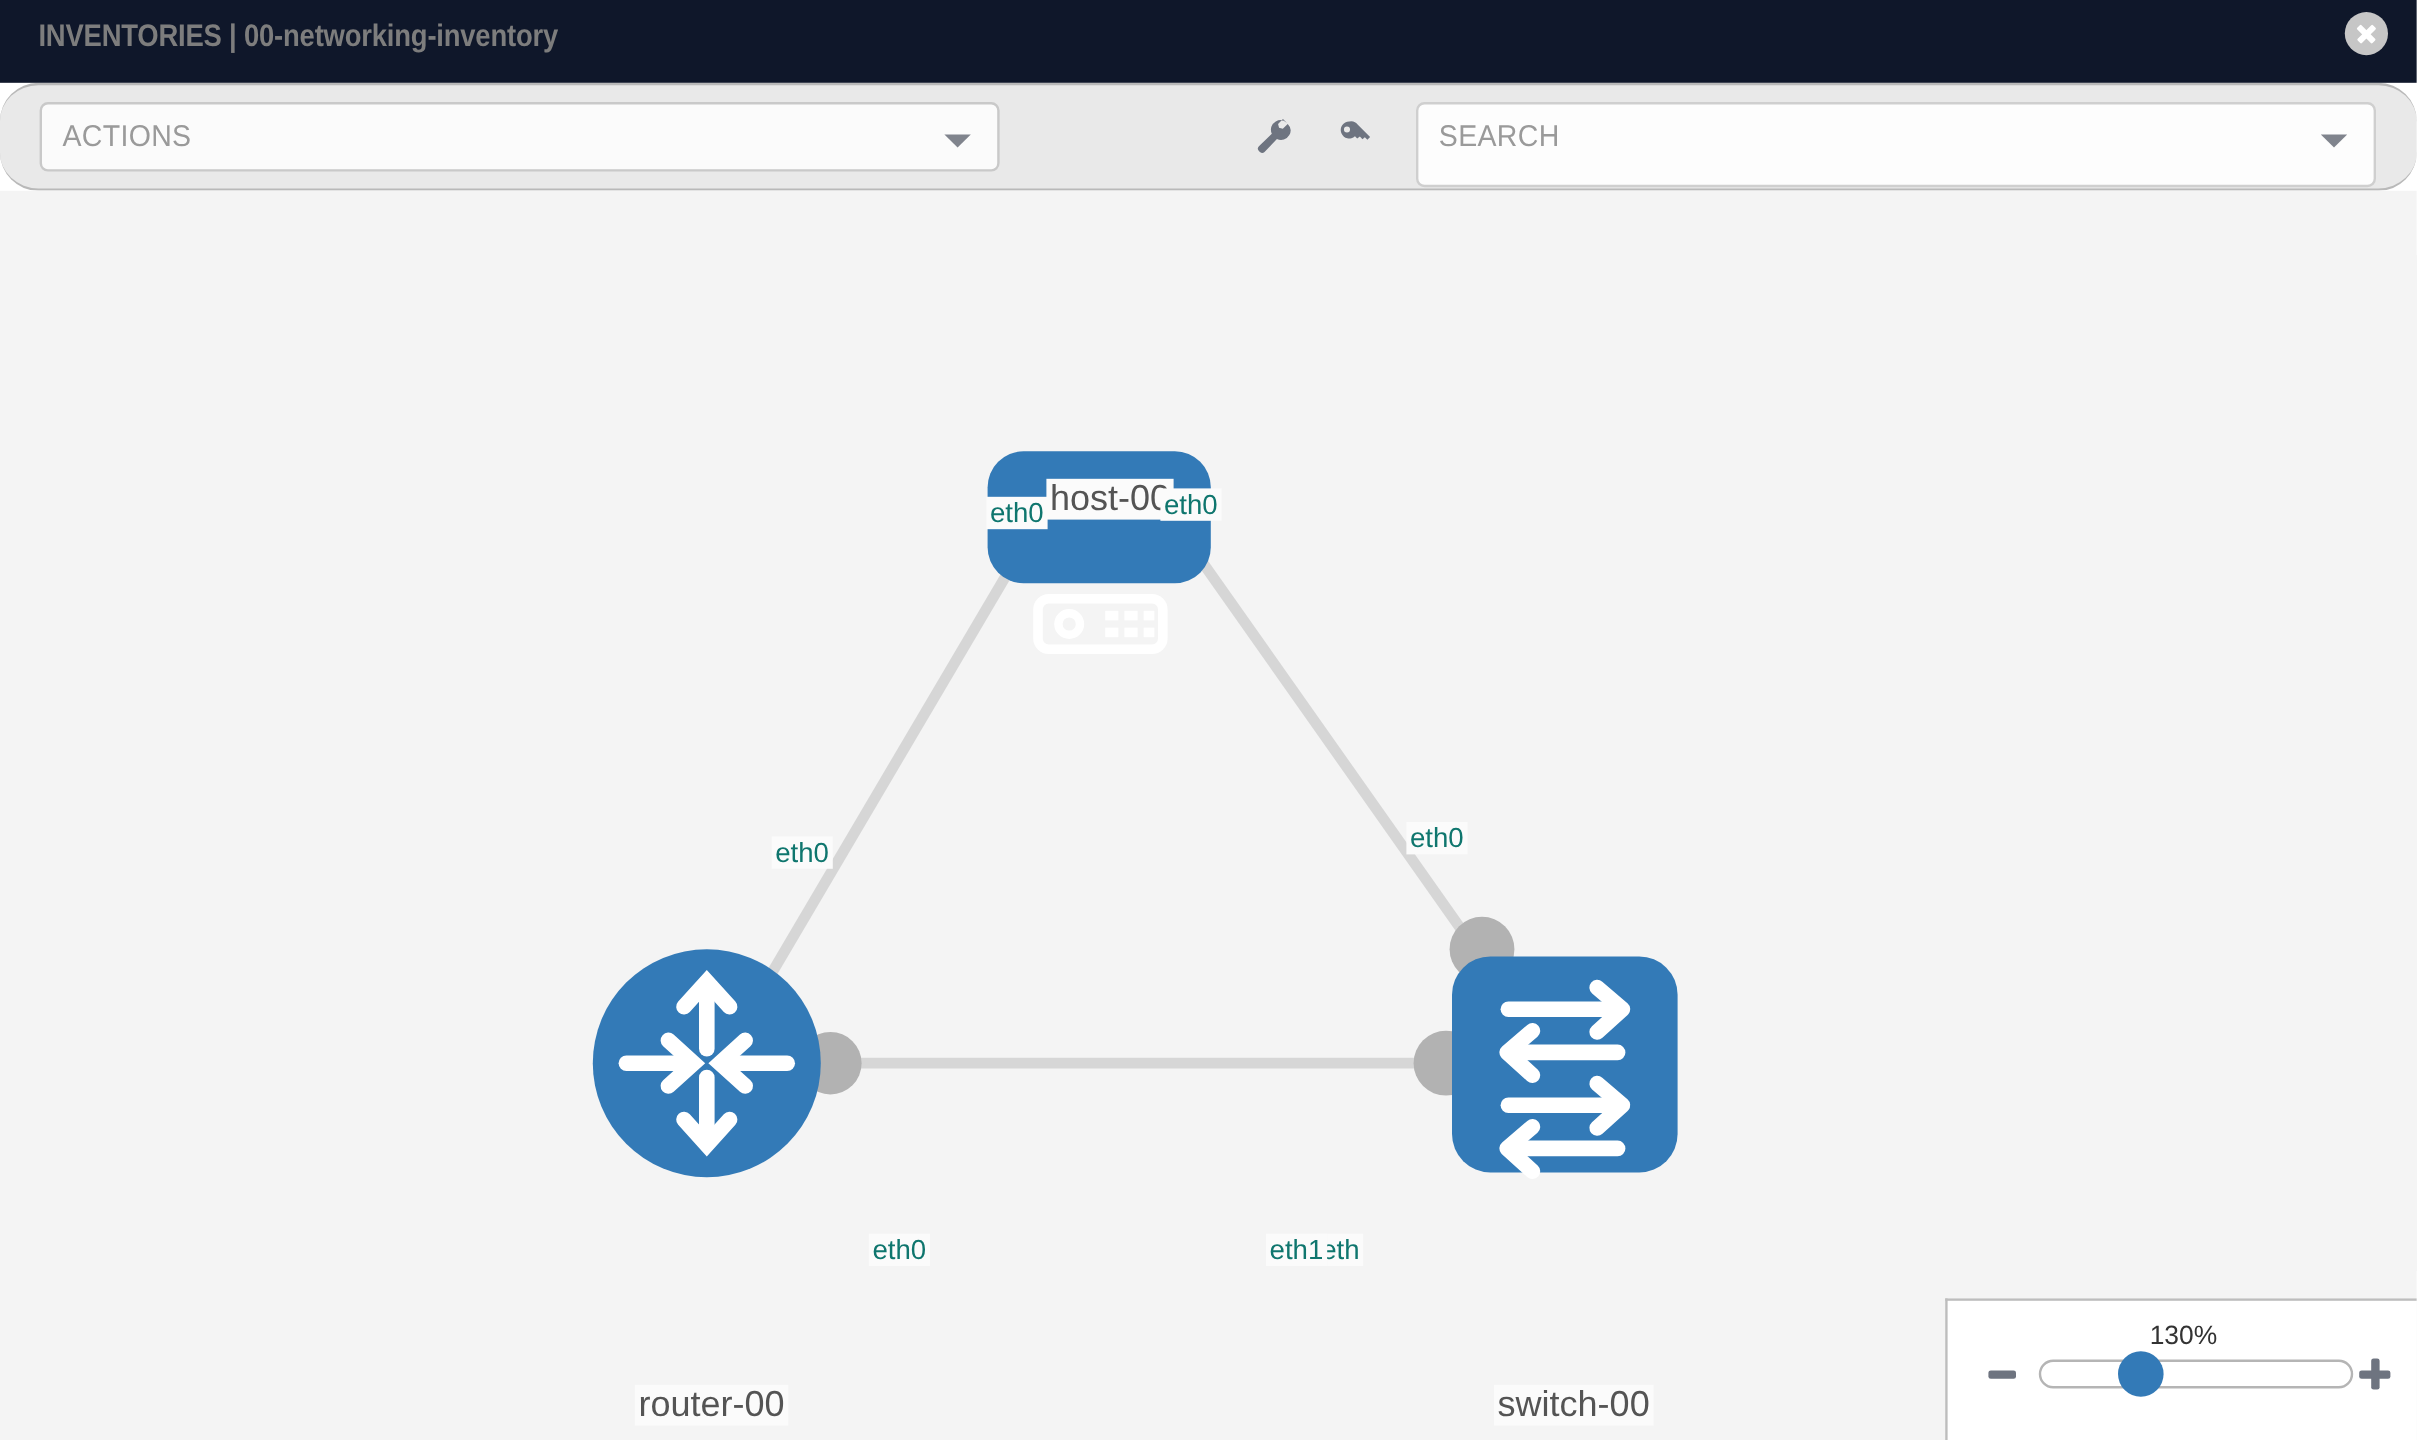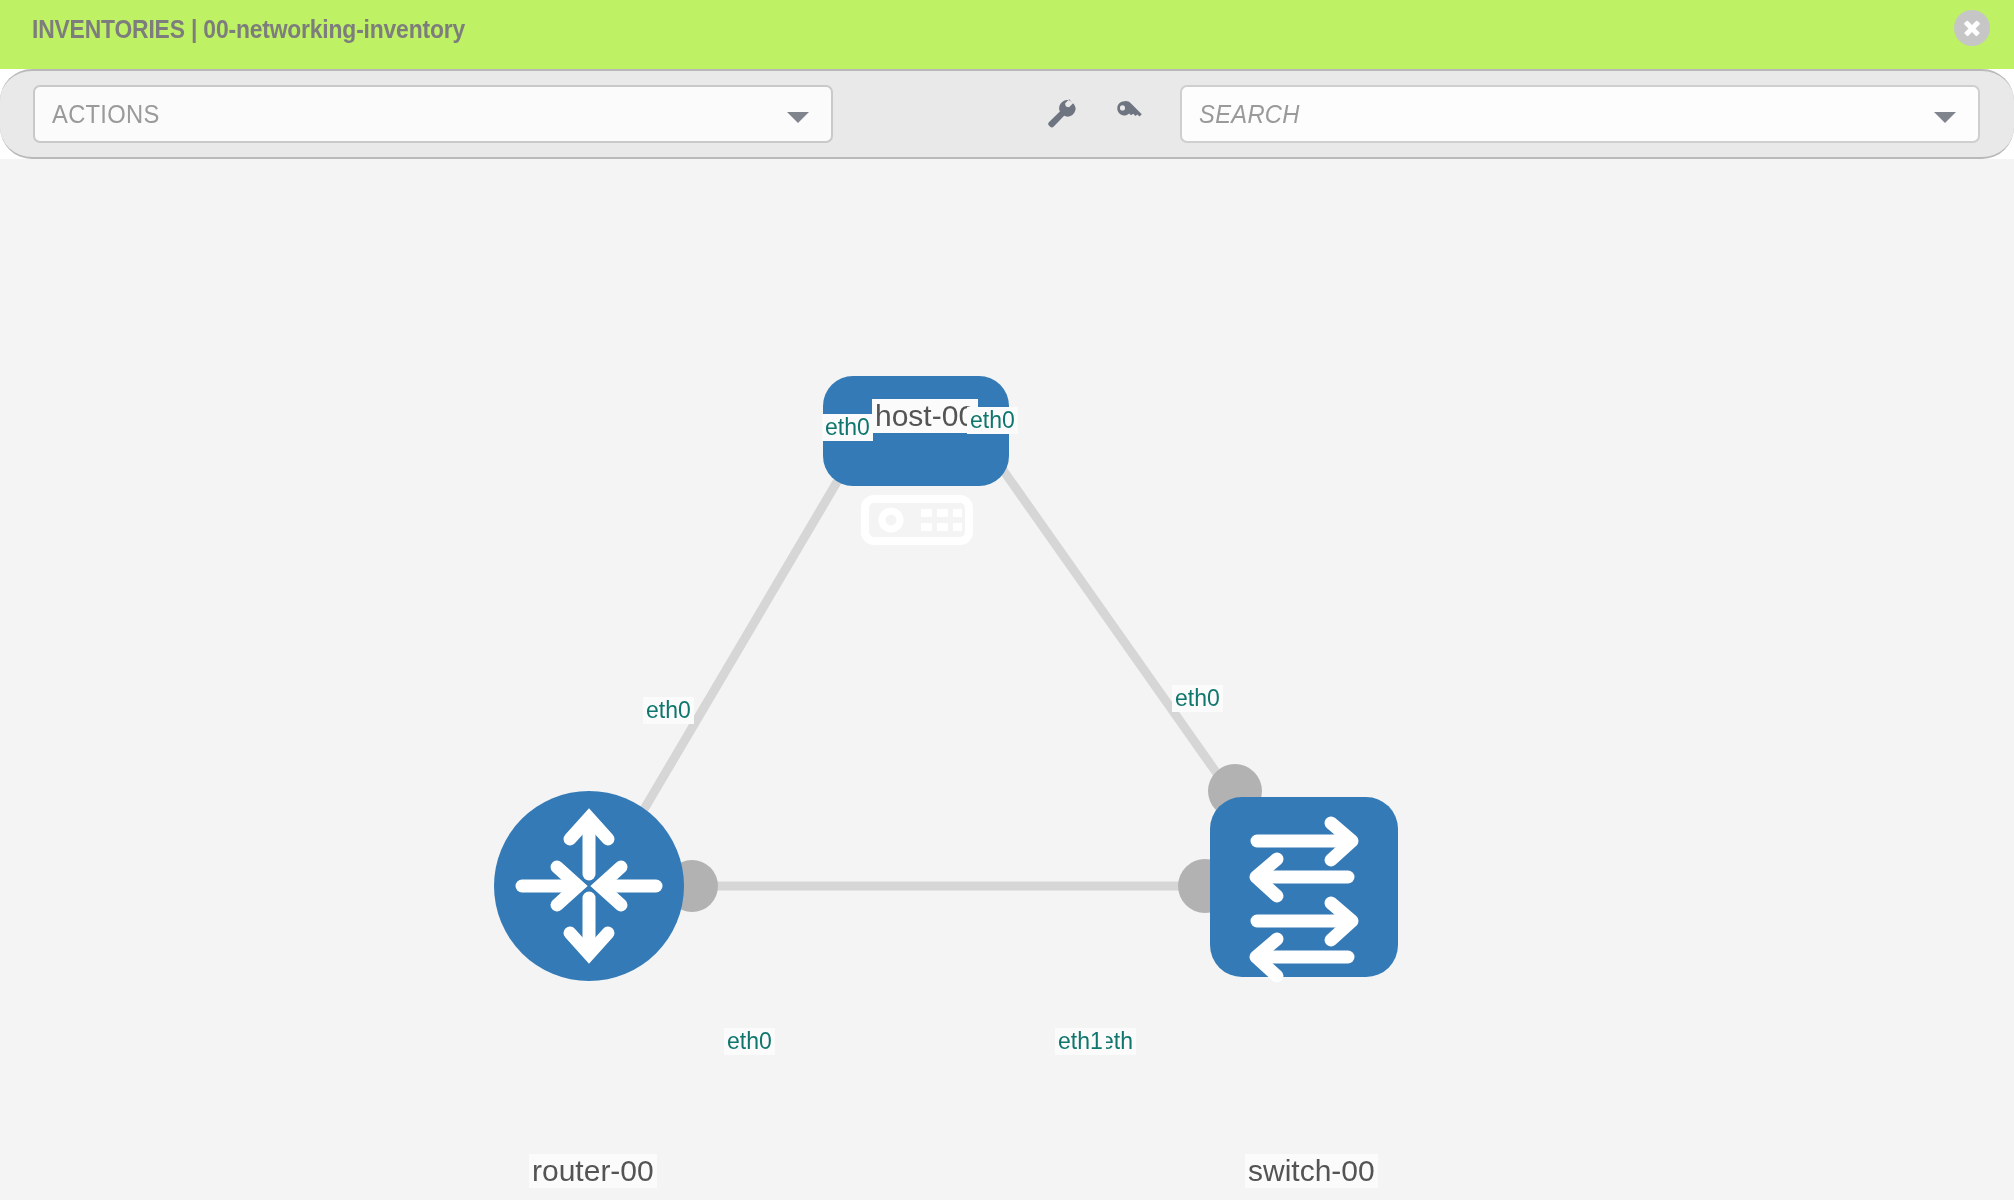--- a/index.html
+++ b/index.html
@@ -14,21 +14,21 @@
     position: relative;
     width: 2014px; height: 1200px;
     background: #ffffff;
   }
 
   
   .header {
     position: absolute;
     left: 0; top: 0;
     width: 2014px; height: 69px;
-    background: #bef264;
+    background: #0f172a;
     box-sizing: border-box;
     text-align: center;
   }
   .header-title {
     position: absolute;
     left: 32px; top: 14px;
     font-size: 26px;
     font-weight: bold;
     color: #7d7d7d;
     letter-spacing: -0.2px;
@@ -101,27 +101,26 @@
     width: 34px; height: 34px;
     cursor: pointer;
   }
   .tool-icon svg { display: block; width: 34px; height: 34px; }
   .icon-wrench { left: 1044px; }
   .icon-key    { left: 1113px; }
 
   .search-select {
     position: absolute;
     left: 1180px; top: 14px;
-    width: 800px; height: 58px;
+    width: 800px; height: 71px;
     background: #fdfdfd;
     border: 2px solid #cfcfcf;
     border-radius: 7px;
     box-sizing: border-box;
     cursor: text;
-    font-style: italic;
   }
   .search-select .label {
     position: absolute;
     left: 17px; top: 13px;
     font-size: 25px;
     color: #9a9a9a;
     letter-spacing: 0.3px;
     transform: scaleX(0.95);
     transform-origin: left center;
   }
@@ -330,14 +329,24 @@
     <div class="edge-label" style="left:822px; top:255px;">eth0</div>
     <div class="edge-label" style="left:967px; top:248px;">eth0</div>
     <div class="edge-label" style="left:643px; top:538px;">eth0</div>
     <div class="edge-label" style="left:1172px; top:526px;">eth0</div>
     <div class="edge-label" style="left:724px; top:869px;">eth0</div>
     <div class="edge-label" style="left:1098px; top:869px;">eth</div>
     <div class="edge-label" style="left:1055px; top:869px;">eth1</div>
 
   </div>
 
+  <div class="zoom-panel">
+    <div class="zoom-level">130%</div>
+    <div class="zoom-minus"></div>
+    <div class="zoom-track"></div>
+    <div class="zoom-thumb"></div>
+    <div class="zoom-plus">
+      <div class="h"></div>
+      <div class="v"></div>
+    </div>
+  </div>
 
 </div>
 
 </body></html>

